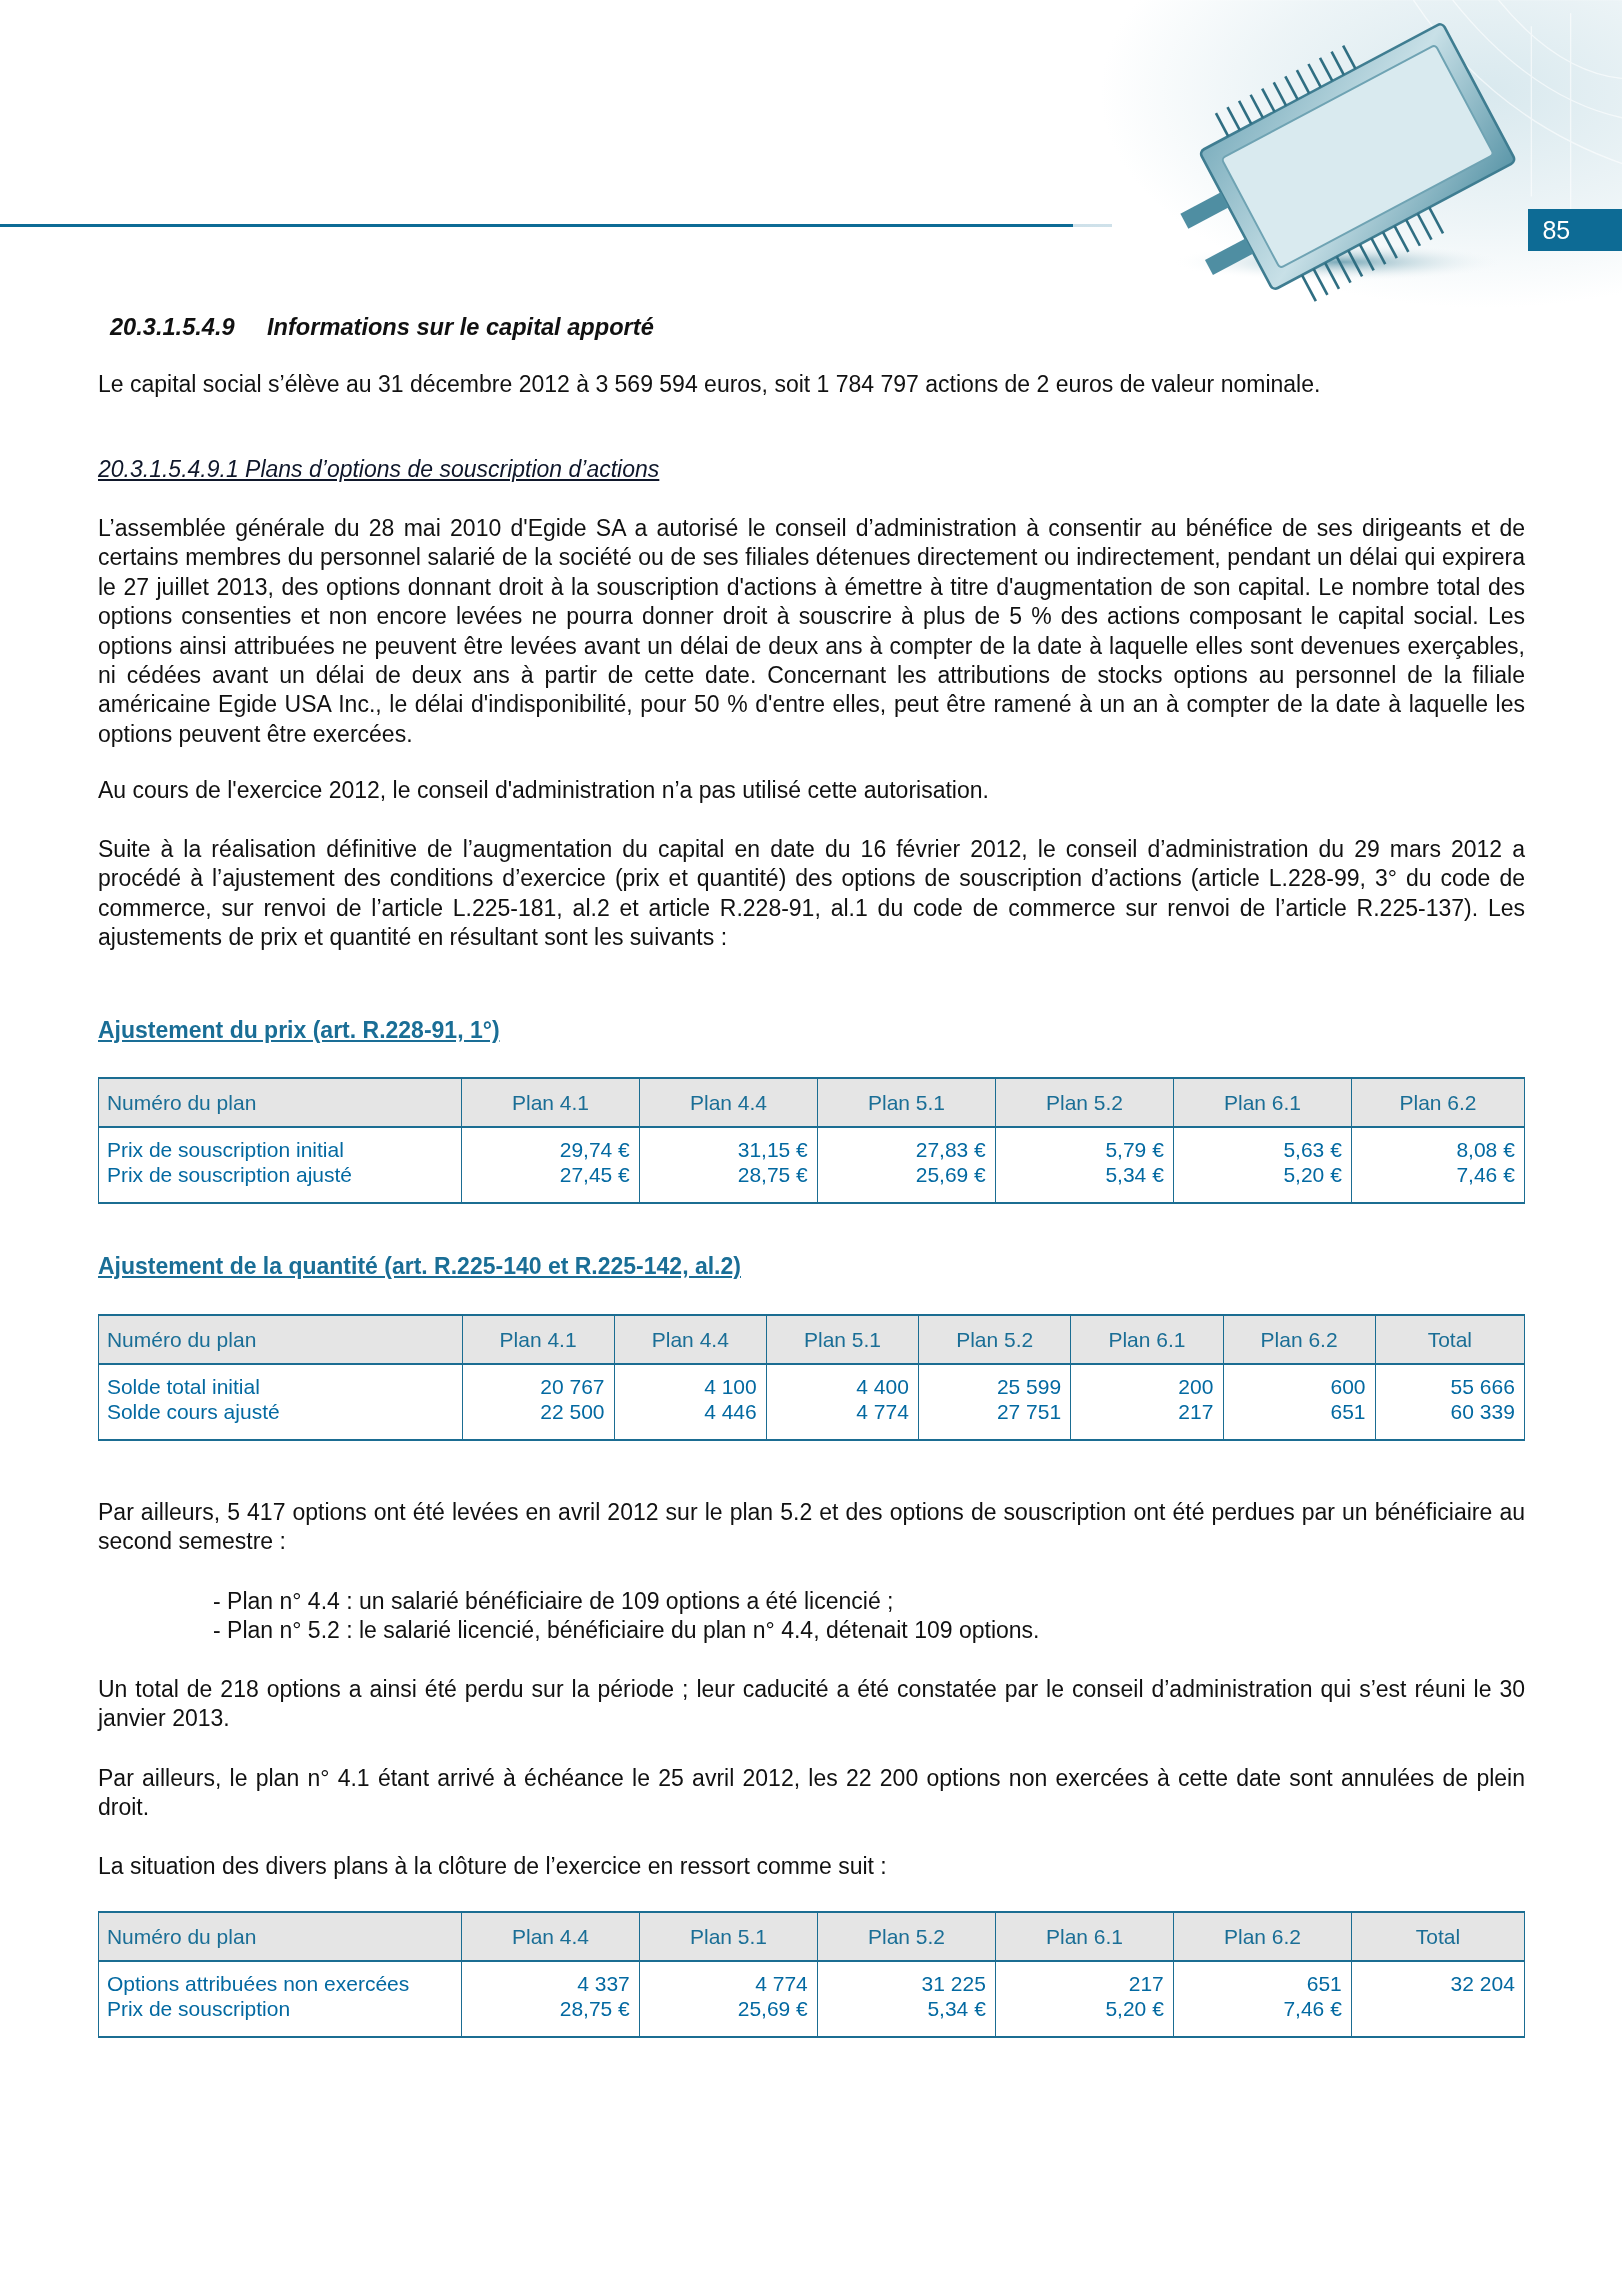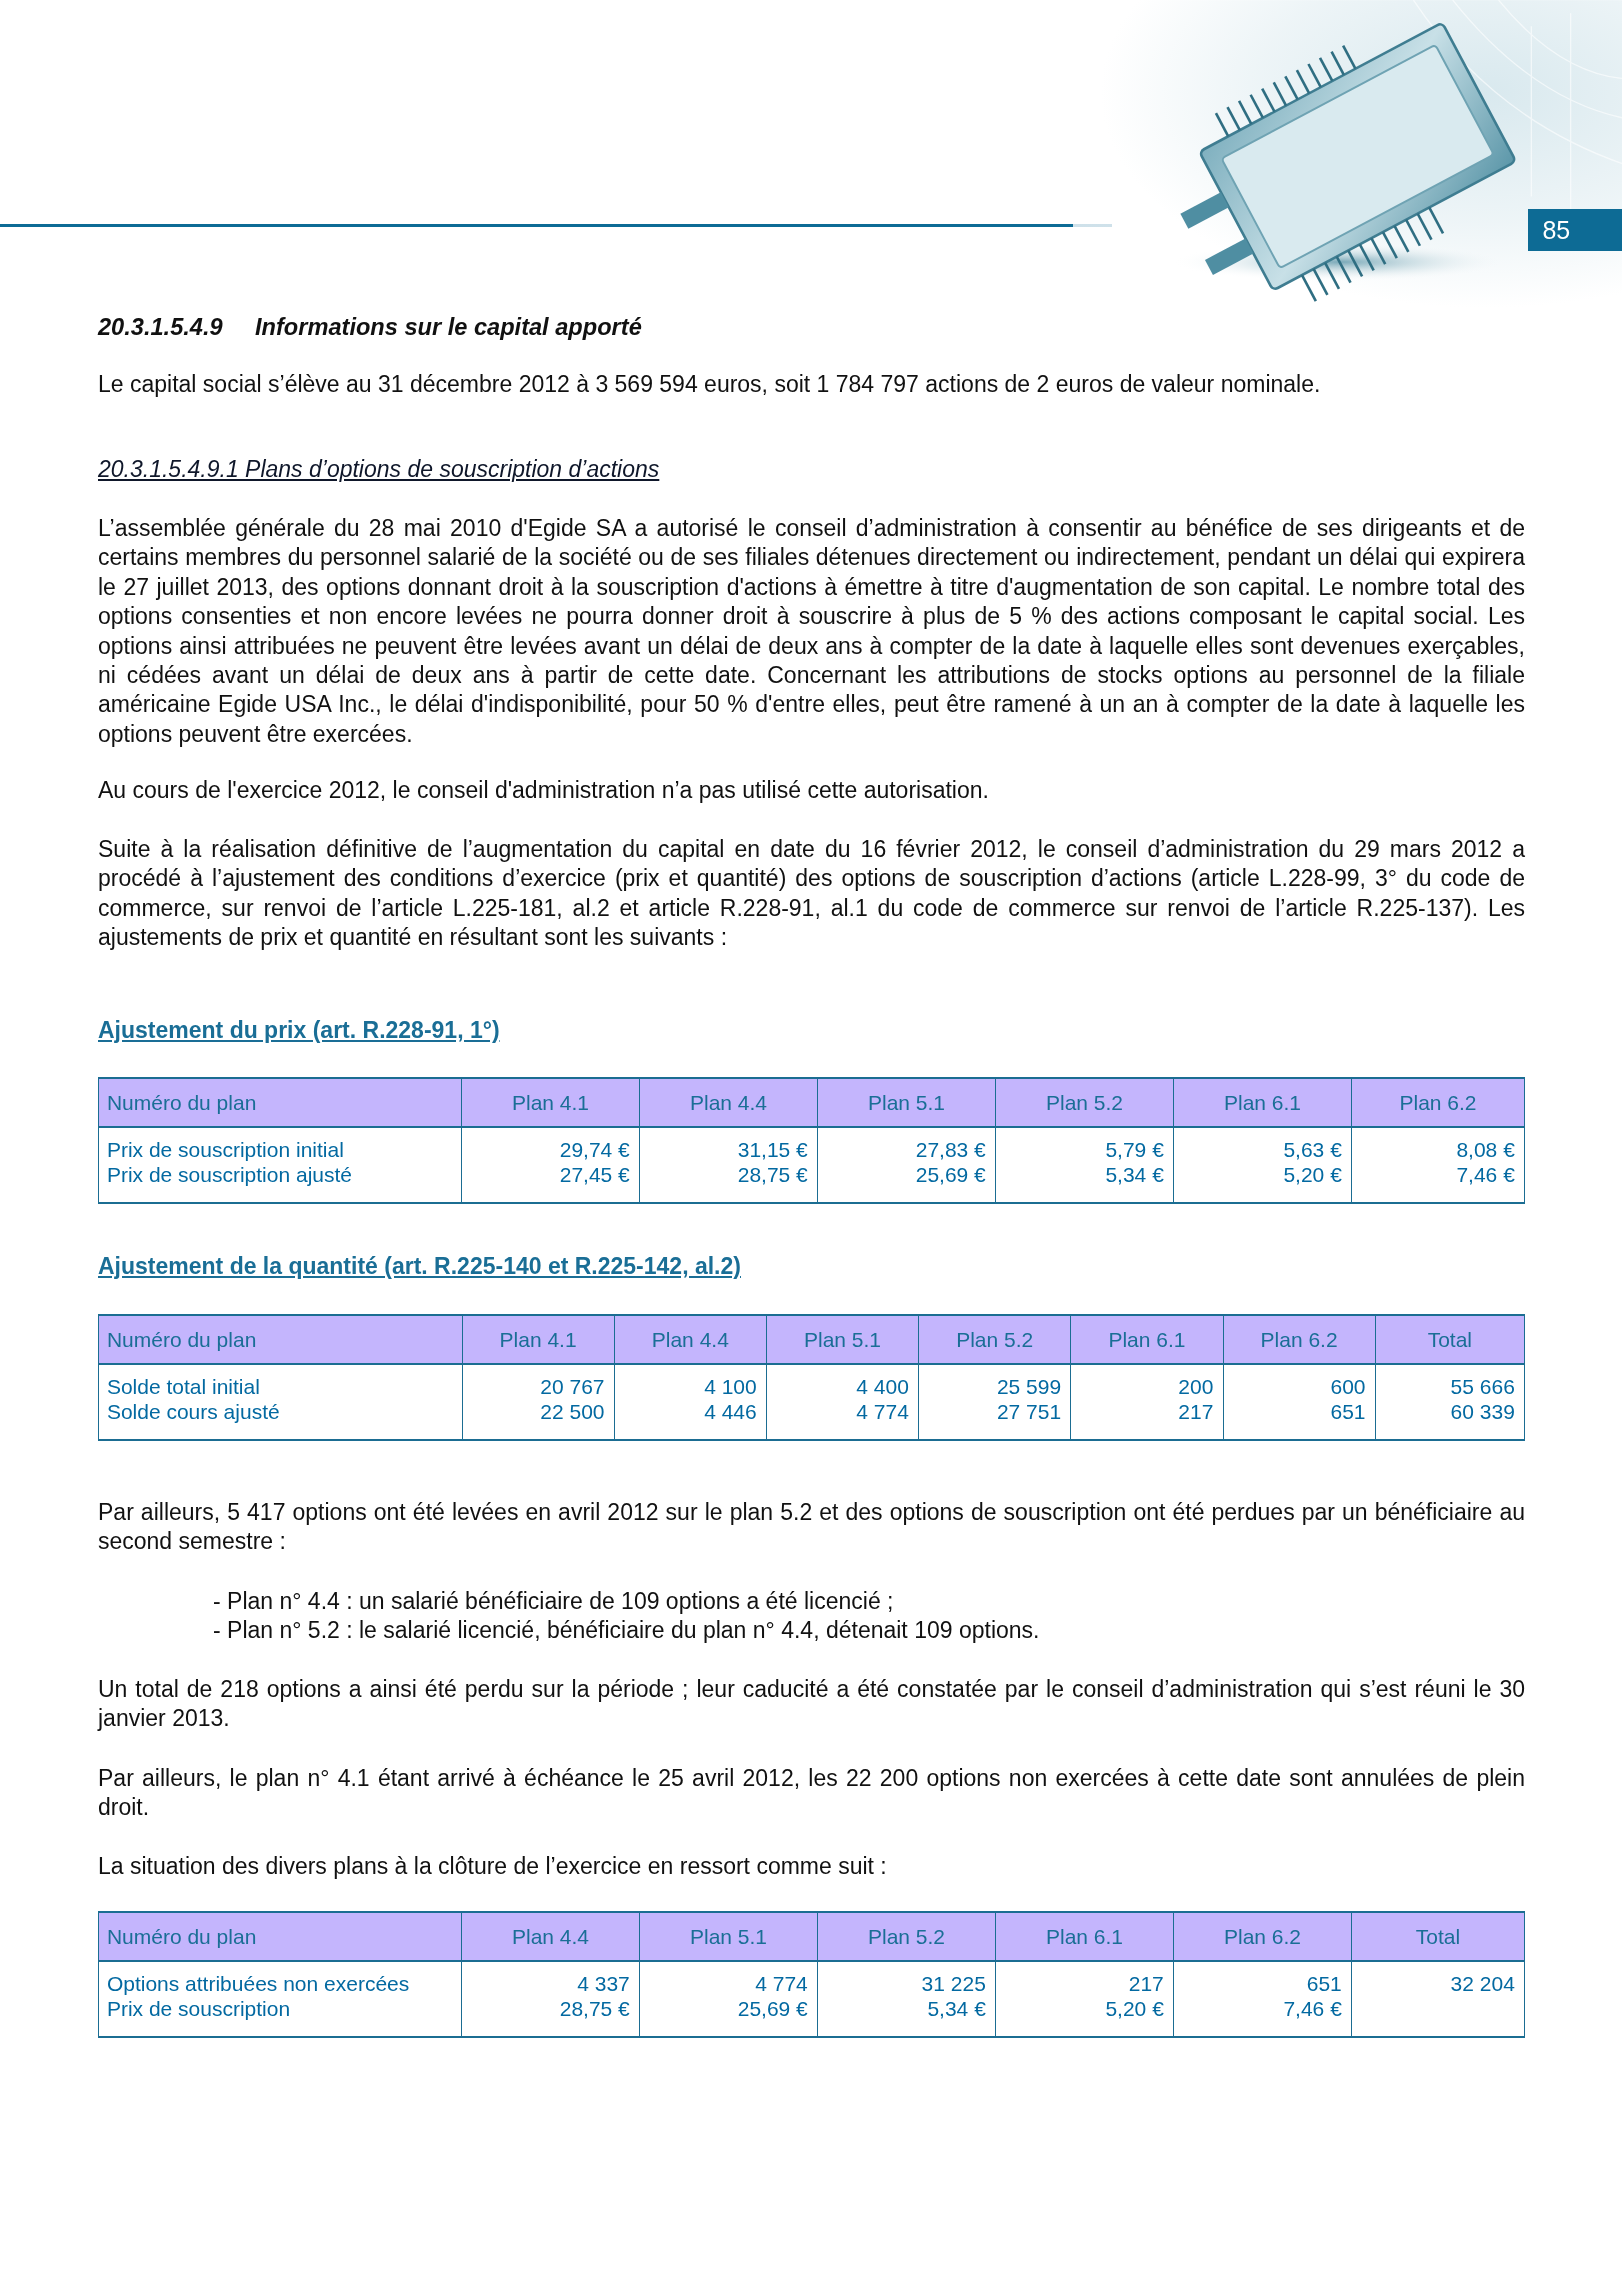--- a/index.html
+++ b/index.html
@@ -5,26 +5,26 @@
   html, body { margin:0; padding:0; background:#fff; }
   body { width:1623px; height:2295px; position:relative; overflow:hidden;
          font-family:"Liberation Sans", sans-serif; color:#111; }
   .hdr-line { position:absolute; left:0; top:224px; width:1112px; height:3.3px; background:#0d6b95; }
   .hdr-art { position:absolute; left:1073px; top:0; width:550px; height:308px; }
   .page-num { position:absolute; left:1528px; top:185px; width:95px; height:42px; background:#0d6b95;
               color:#fff; font-size:25px; line-height:42px; padding-left:14.4px; box-sizing:border-box;margin-top:24px; }
   .content { position:absolute; left:98px; top:0; width:1427px; }
   .blk { position:absolute; left:0; width:1427px; font-size:23px; line-height:29.4px; text-align:justify; }
   .h-main { font-weight:bold; font-style:italic; font-size:23.6px; }
-  .h-main .num { display:inline-block; width:157px; }
+  .h-main .num { display:inline-block; width:157px;margin-left:12px; }
   .h-sub { font-style:italic; color:#0f172a; font-size:23px;text-decoration:underline; }
   .h-link { color:#1a6e96; text-decoration:underline; font-size:23px;font-weight:bold; }
   .bullets { padding-left:115px; text-align:left; }
   table.dt { position:absolute; left:0; border-collapse:collapse; width:1427px; font-size:21px; }
-  table.dt th { background:#c4b5fd; color:#1a6e96; font-weight:normal; height:47px; border:1.3px solid #1b6d92;
+  table.dt th { background:#e5e5e5; color:#1a6e96; font-weight:normal; height:47px; border:1.3px solid #1b6d92;
                 border-top:2.6px solid #1b6d92; border-bottom:2.6px solid #1b6d92; text-align:center; padding:0; }
   table.dt th:first-child { text-align:left; padding-left:7.9px; }
   table.dt td { border-left:1.3px solid #1b6d92; border-right:1.3px solid #1b6d92; border-bottom:2.6px solid #1b6d92;
                 vertical-align:top; padding:9.2px 9.2px 14.4px 7.9px; line-height:25px; text-align:right; color:#0369a1; }
   table.dt td:first-child { text-align:left; }
   table.dt td .line { display:block; }
 </style>
 </head>
 <body>
 

